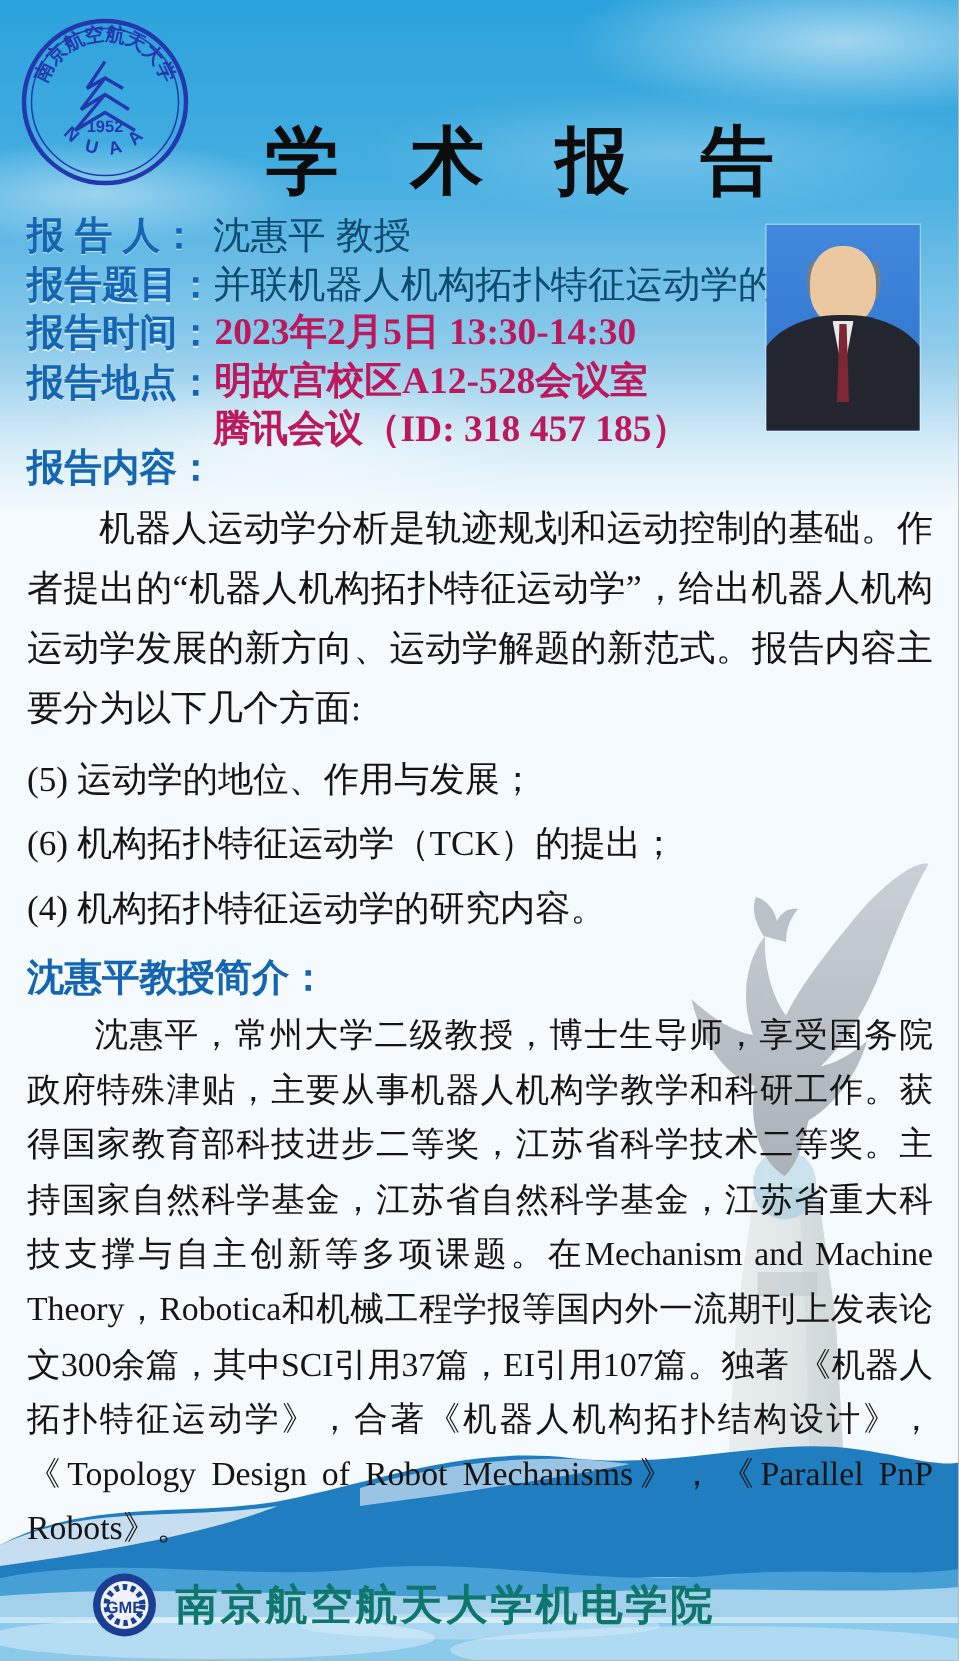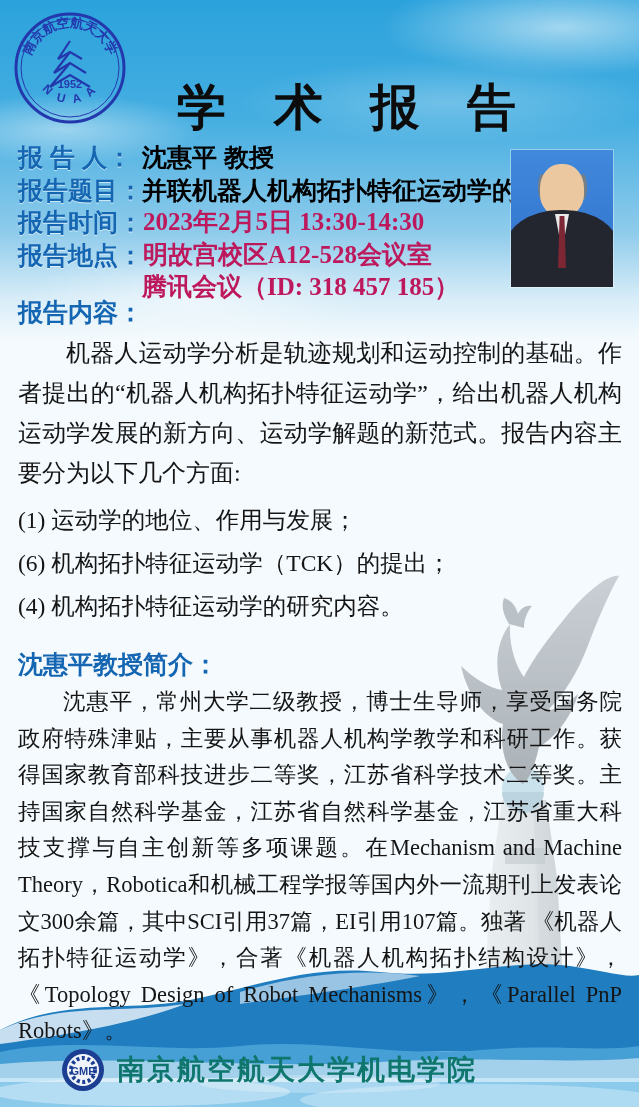--- a/index.html
+++ b/index.html
@@ -37,21 +37,21 @@
   }
   
   .info{position:absolute;left:18px;top:141px;width:500px;z-index:2;}
   .info-row{display:flex;align-items:center;line-height:32.5px;white-space:nowrap;}
   .info-label{
     display:inline-block;min-width:124px;
     font-size:25px;font-weight:bold;color:#1566b2;
     text-shadow:0 1px 0 rgba(255,255,255,.6);
   }
   .info-value{font-size:25px;}
-  .info-value.dark{color:#000000;font-weight:bold;}
+  .info-value.dark{color:#0c4a6e;font-weight:normal;}
   .info-value.red{color:#be185d;font-weight:bold;font-family:"Liberation Serif", serif;}
   
   .photo{
     position:absolute;left:511px;top:150px;width:102px;height:137px;z-index:2;
     background:linear-gradient(180deg,#4189dd 0%,#2e6fc9 100%);
     overflow:hidden;box-shadow:0 0 0 1px rgba(255,255,255,.35);
   }
   .photo .face{position:absolute;left:29px;top:14px;width:44px;height:52px;border-radius:46% 46% 42% 42%;background:#ecc8a0;}
   .photo .hairL{position:absolute;left:27px;top:24px;width:8px;height:26px;border-radius:50%;background:#777f86;}
   .photo .hairR{position:absolute;left:68px;top:24px;width:8px;height:26px;border-radius:50%;background:#777f86;}
@@ -69,21 +69,21 @@
   }
   
   .content{position:absolute;left:18px;top:296px;width:604px;z-index:2;color:#151515;}
   .sec-head{font-size:25px;font-weight:bold;color:#1566b2;line-height:32px;}
   .para{
     margin:5px 0 0 0;font-size:24px;line-height:40px;text-indent:2em;
     text-align:justify;font-family:"Liberation Serif", serif;
   }
   .list{margin-top:6px;}
   .list-item{font-size:23.5px;line-height:43px;font-family:"Liberation Serif", serif;}
-  .bio-head{margin-top:19px;font-size:25px;font-weight:bold;color:#1566b2;line-height:34px;}
+  .bio-head{margin-top:7px;font-size:25px;font-weight:bold;color:#1566b2;line-height:34px;}
   .bio-para{
     margin:3px 0 0 0;font-size:22.5px;line-height:36.6px;text-indent:2em;
     text-align:justify;font-family:"Liberation Serif", serif;
   }
   
   .footer{
     position:absolute;left:0;top:1048px;width:538px;z-index:3;
     display:flex;align-items:center;justify-content:center;gap:12px;
   }
   .college-logo{width:44px;height:44px;flex:0 0 auto;}
@@ -193,21 +193,21 @@
     <div class="face"></div>
     <div class="suit"></div>
     <div class="shirt"></div>
     <div class="tie"></div>
   </div>
 
   <div class="content">
     <div class="sec-head">报告内容：</div>
     <p class="para">机器人运动学分析是轨迹规划和运动控制的基础。作者提出的“机器人机构拓扑特征运动学”，给出机器人机构运动学发展的新方向、运动学解题的新范式。报告内容主要分为以下几个方面:</p>
     <div class="list">
-      <div class="list-item">(1) 运动学的地位、作用与发展；</div>
+      <div class="list-item">(5) 运动学的地位、作用与发展；</div>
       <div class="list-item">(6) 机构拓扑特征运动学（TCK）的提出；</div>
       <div class="list-item">(4) 机构拓扑特征运动学的研究内容。</div>
     </div>
     <div class="bio-head">沈惠平教授简介：</div>
     <p class="bio-para">沈惠平，常州大学二级教授，博士生导师，享受国务院政府特殊津贴，主要从事机器人机构学教学和科研工作。获得国家教育部科技进步二等奖，江苏省科学技术二等奖。主持国家自然科学基金，江苏省自然科学基金，江苏省重大科技支撑与自主创新等多项课题。在Mechanism and Machine Theory，Robotica和机械工程学报等国内外一流期刊上发表论文300余篇，其中SCI引用37篇，EI引用107篇。独著 《机器人拓扑特征运动学》，合著《机器人机构拓扑结构设计》，《Topology Design of Robot Mechanisms》，《Parallel PnP Robots》。</p>
   </div>
 
   <div class="footer">
     <svg class="college-logo" viewBox="0 0 44 44">
       <circle cx="22" cy="22" r="21" fill="#1c3e92"></circle>

